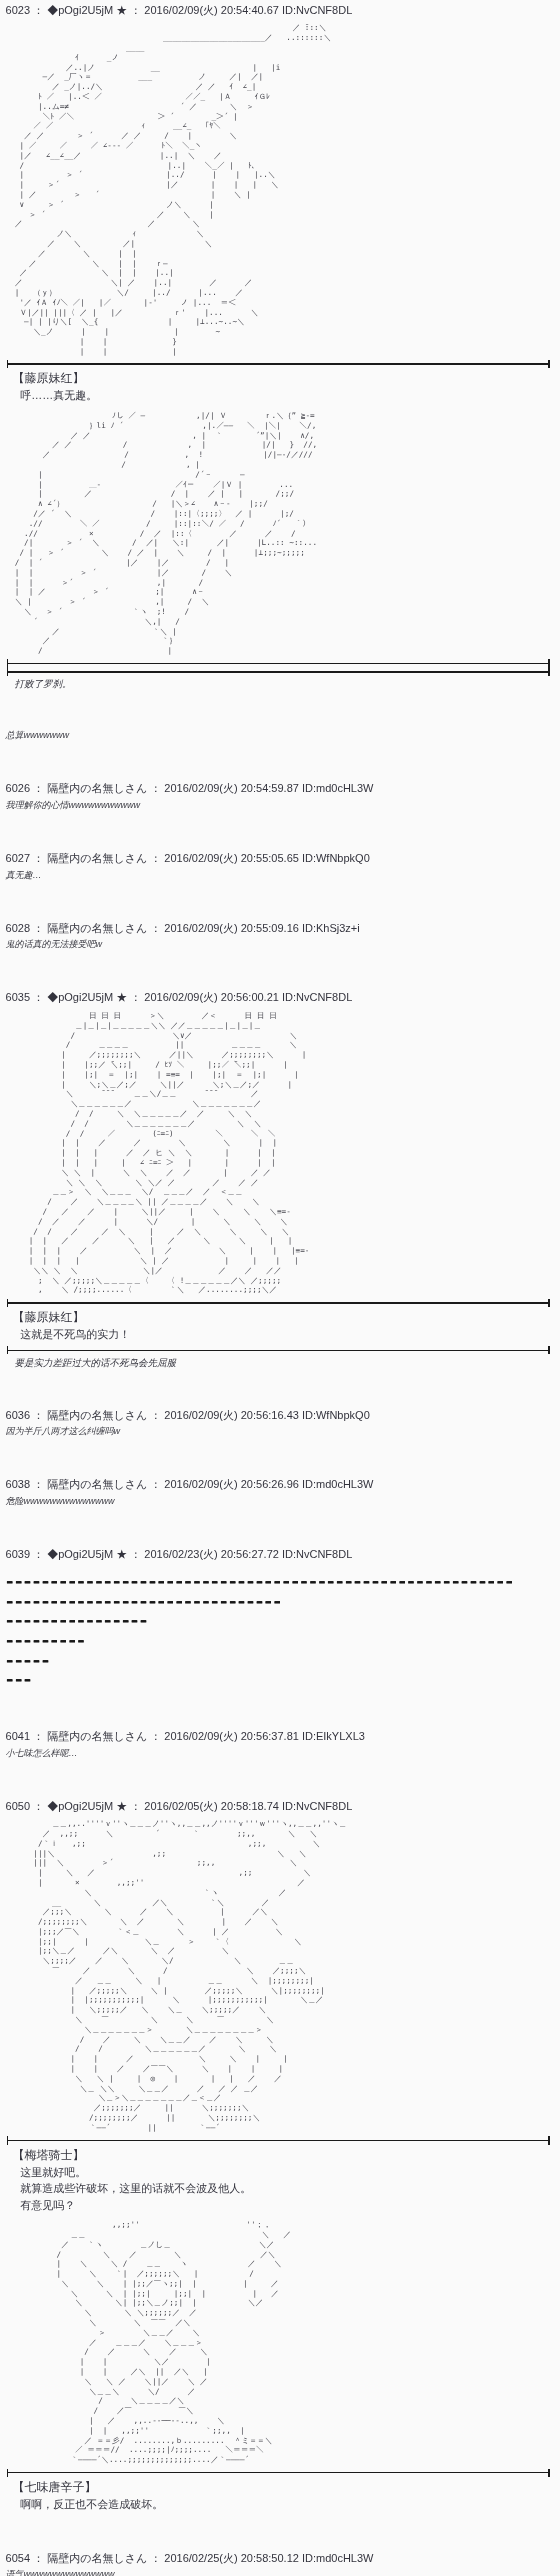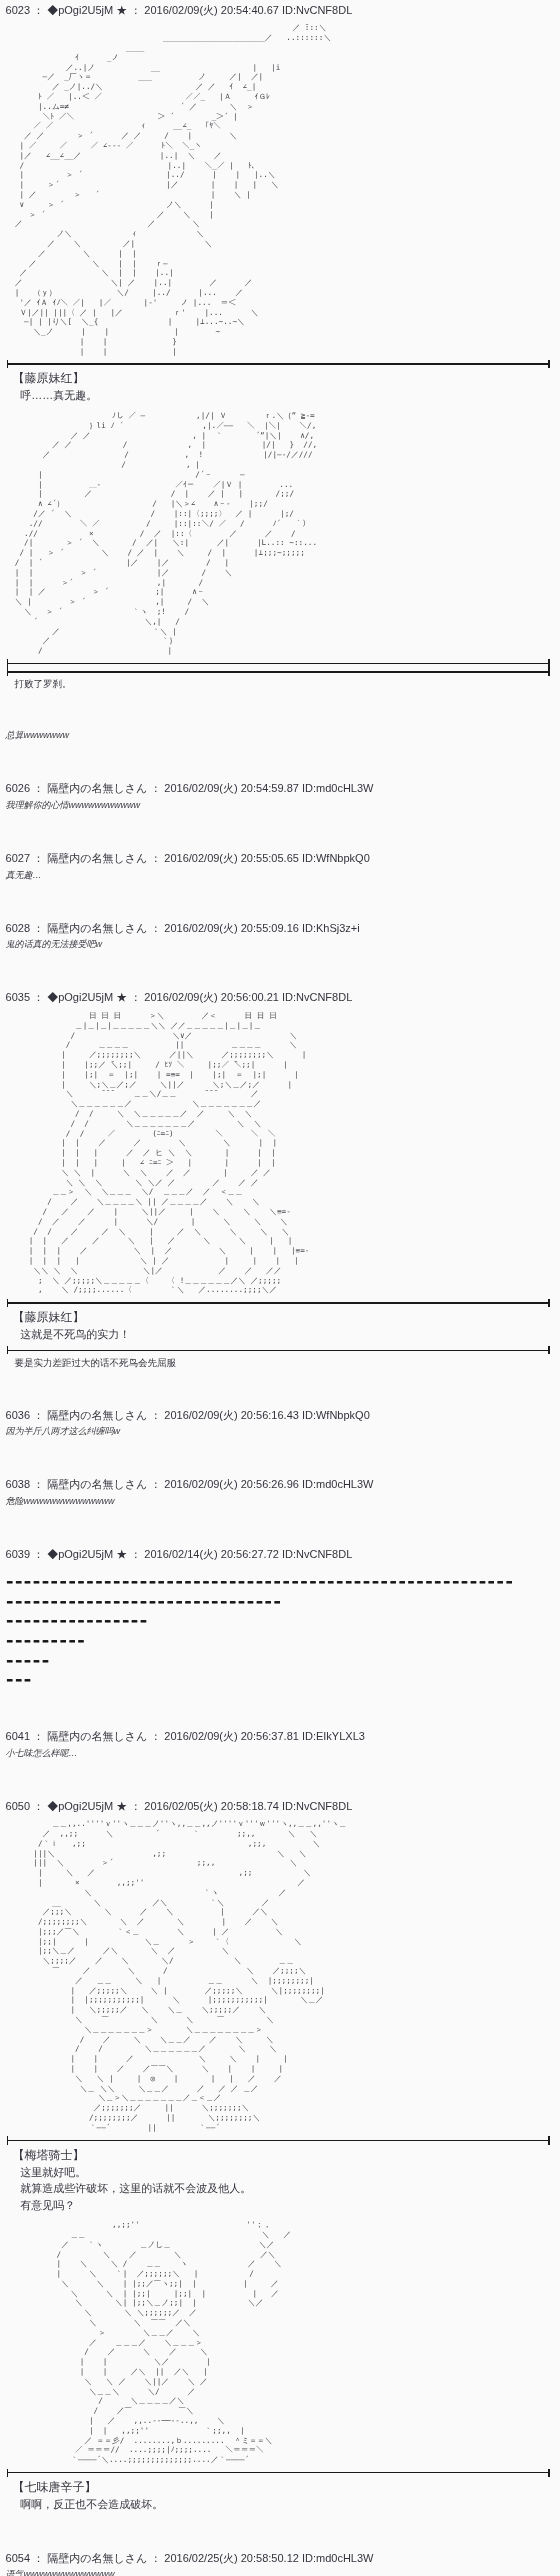--- a/index.html
+++ b/index.html
@@ -52,20 +52,21 @@
     color:#33333d;
     white-space:pre-line;
     padding-left:7.7px;
     line-height:1.5;
   }
   .narration{
     font-size:9.5px;
     color:#33333d;
     padding-left:9px;
     margin:4.2px 0 2.8px 0;
+    font-style:italic;
   }
   .impact{
     font-family:"DejaVu Sans Mono",monospace;
     font-size:9px;
     font-weight:bold;
     letter-spacing:3.5px;
     line-height:19.6px;
     color:#111;
     text-shadow:0 0.7px 0 currentColor;
     white-space:pre;
@@ -211,21 +212,21 @@
     <div class="post-header">6036 ： 隔壁内の名無しさん ： 2016/02/09(火) 20:56:16.43 ID:WfNbpkQ0</div>
     <div class="post-body">因为半斤八两才这么纠缠吗w</div>
   </article>
 
   <article class="post">
     <div class="post-header">6038 ： 隔壁内の名無しさん ： 2016/02/09(火) 20:56:26.96 ID:md0cHL3W</div>
     <div class="post-body">危险wwwwwwwwwwwwww</div>
   </article>
 
   <article class="post">
-    <div class="post-header">6039 ： ◆pOgi2U5jM ★ ： 2016/02/14(火) 20:56:27.72 ID:NvCNF8DL</div>
+    <div class="post-header">6039 ： ◆pOgi2U5jM ★ ： 2016/02/23(火) 20:56:27.72 ID:NvCNF8DL</div>
     <pre class="impact">━━━━━━━━━━━━━━━━━━━━━━━━━━━━━━━━━━━━━━━━━━━━━━━━━━━━━━━━━
 ━━━━━━━━━━━━━━━━━━━━━━━━━━━━━━━
 ━━━━━━━━━━━━━━━━
 ━━━━━━━━━
 ━━━━━
 ━━━</pre>
   </article>
 
   <article class="post">
     <div class="post-header">6041 ： 隔壁内の名無しさん ： 2016/02/09(火) 20:56:37.81 ID:EIkYLXL3</div>

